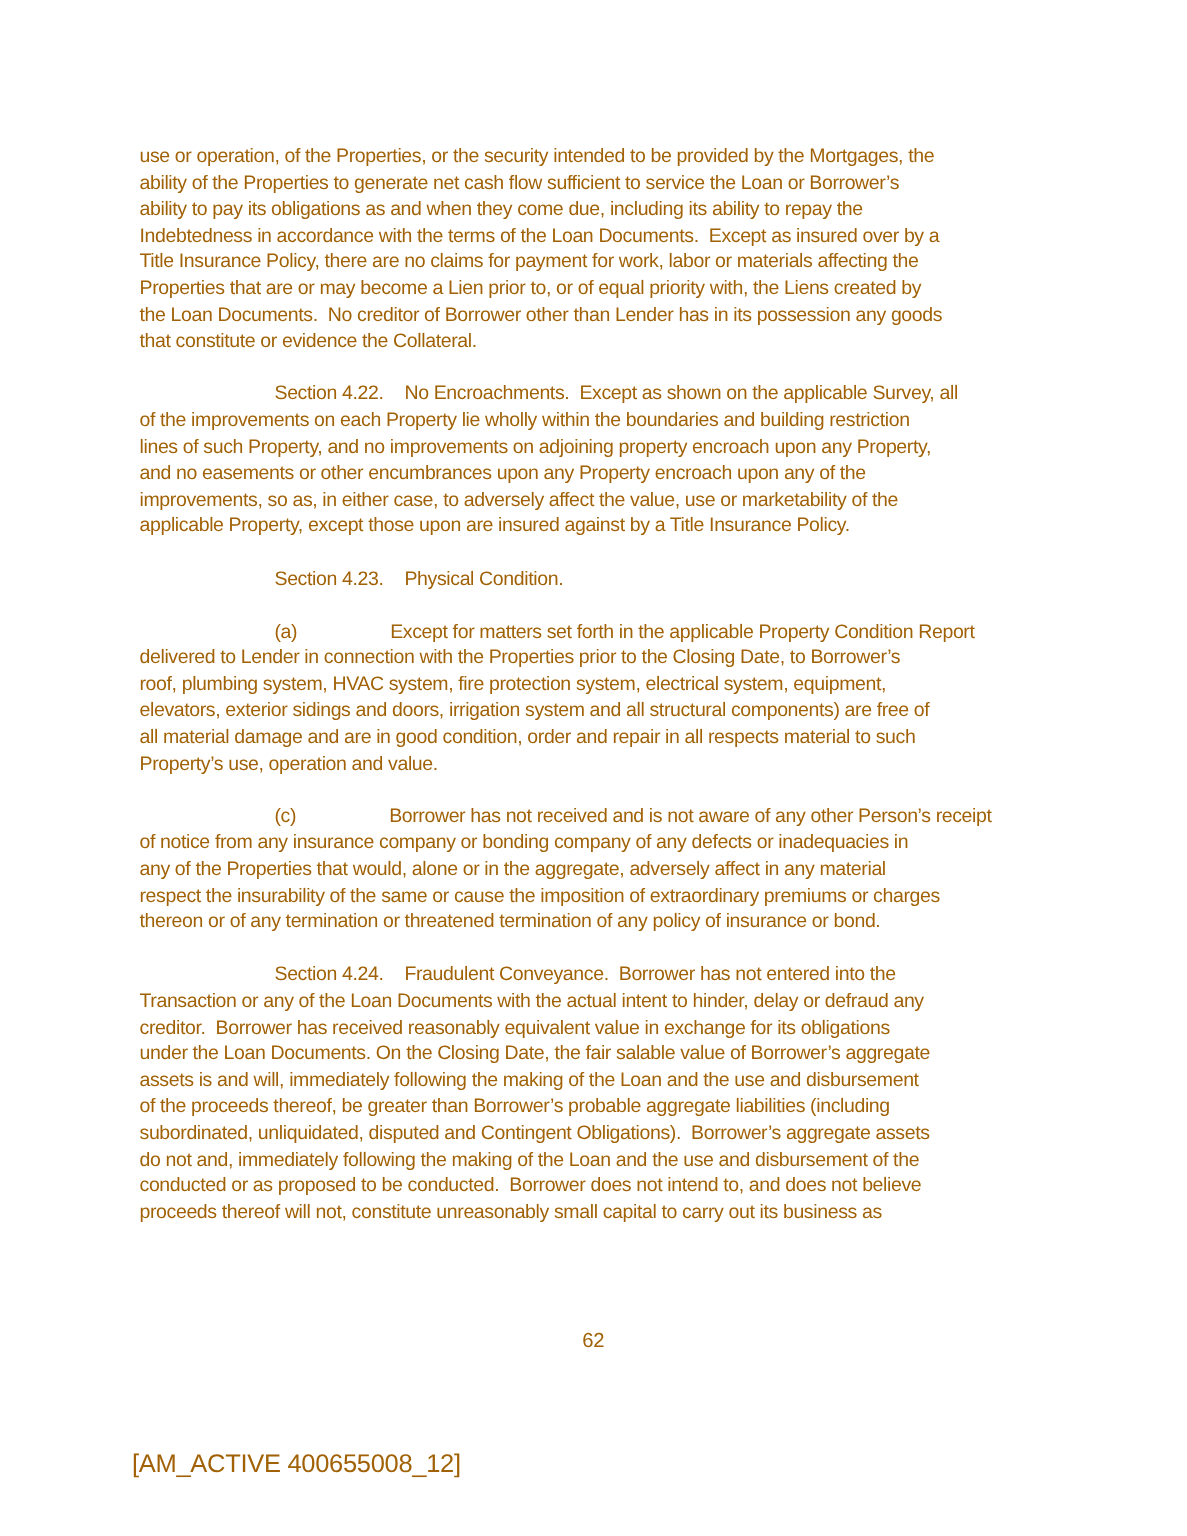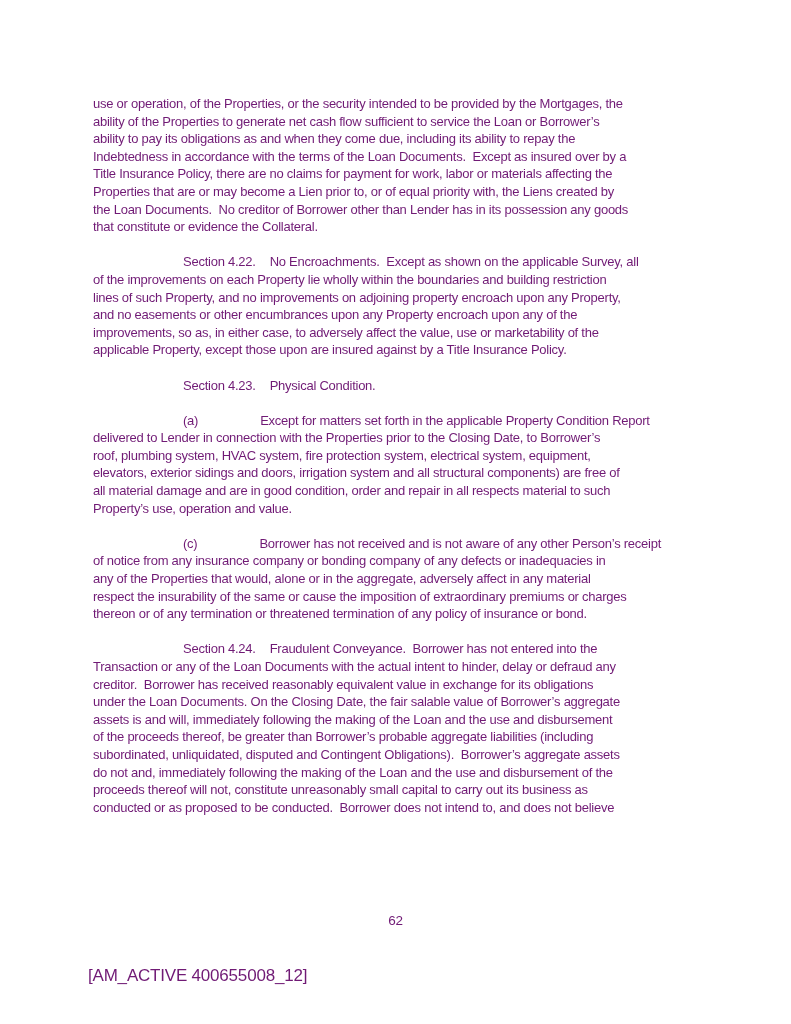--- a/index.html
+++ b/index.html
@@ -6,21 +6,21 @@
     margin: 0;
     padding: 0;
     background: #ffffff;
   }
   .page {
     position: relative;
     width: 791px;
     height: 1024px;
     background: #ffffff;
     font-family: "Liberation Sans", sans-serif;
-    color: #701a75;
+    color: #a16207;
     overflow: hidden;
   }
   .body-text {
     position: absolute;
     left: 93px;
     top: 95px;
     width: 640px;
     font-size: 13px;
     letter-spacing: -0.25px;
     line-height: 17.6px;
@@ -34,21 +34,21 @@
     line-height: 17.6px;
   }
   .line.indent { padding-left: 90px; }
   .tab-sm { display: inline-block; width: 14px; }
   .tab-lg { display: inline-block; width: 62px; }
   .u {
     text-underline-offset: 2px;
   }
   .page-number {
     position: absolute;
-    top: 913px;
+    top: 886px;
     left: 0;
     width: 100%;
     text-align: center;
     font-size: 13.5px;
     letter-spacing: -0.2px;
   }
   .footer-id {
     position: absolute;
     top: 966px;
     left: 88px;
@@ -99,19 +99,19 @@
       </div>
       <div class="para">
         <div class="line indent"><span>Section 4.24.</span><span class="tab-sm"></span><span class="u">Fraudulent Conveyance</span><span>.  Borrower has not entered into the</span></div>
         <div class="line"><span>Transaction or any of the Loan Documents with the actual intent to hinder, delay or defraud any</span></div>
         <div class="line"><span>creditor.  Borrower has received reasonably equivalent value in exchange for its obligations</span></div>
         <div class="line"><span>under the Loan Documents. On the Closing Date, the fair salable value of Borrower’s aggregate</span></div>
         <div class="line"><span>assets is and will, immediately following the making of the Loan and the use and disbursement</span></div>
         <div class="line"><span>of the proceeds thereof, be greater than Borrower’s probable aggregate liabilities (including</span></div>
         <div class="line"><span>subordinated, unliquidated, disputed and Contingent Obligations).  Borrower’s aggregate assets</span></div>
         <div class="line"><span>do not and, immediately following the making of the Loan and the use and disbursement of the</span></div>
+        <div class="line"><span>conducted or as proposed to be conducted.  Borrower does not intend to, and does not believe</span></div>
         <div class="line"><span>proceeds thereof will not, constitute unreasonably small capital to carry out its business as</span></div>
-        <div class="line"><span>conducted or as proposed to be conducted.  Borrower does not intend to, and does not believe</span></div>
       </div>
     </div>
   <div class="page-number">62</div>
   <div class="footer-id">[AM_ACTIVE 400655008_12]</div>
 </div>
 
 </body></html>

